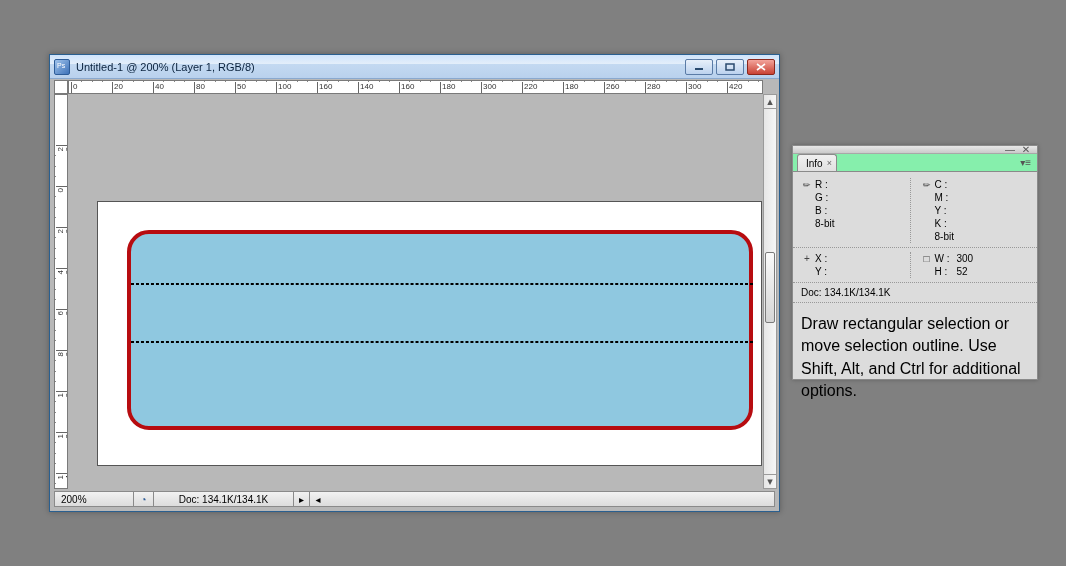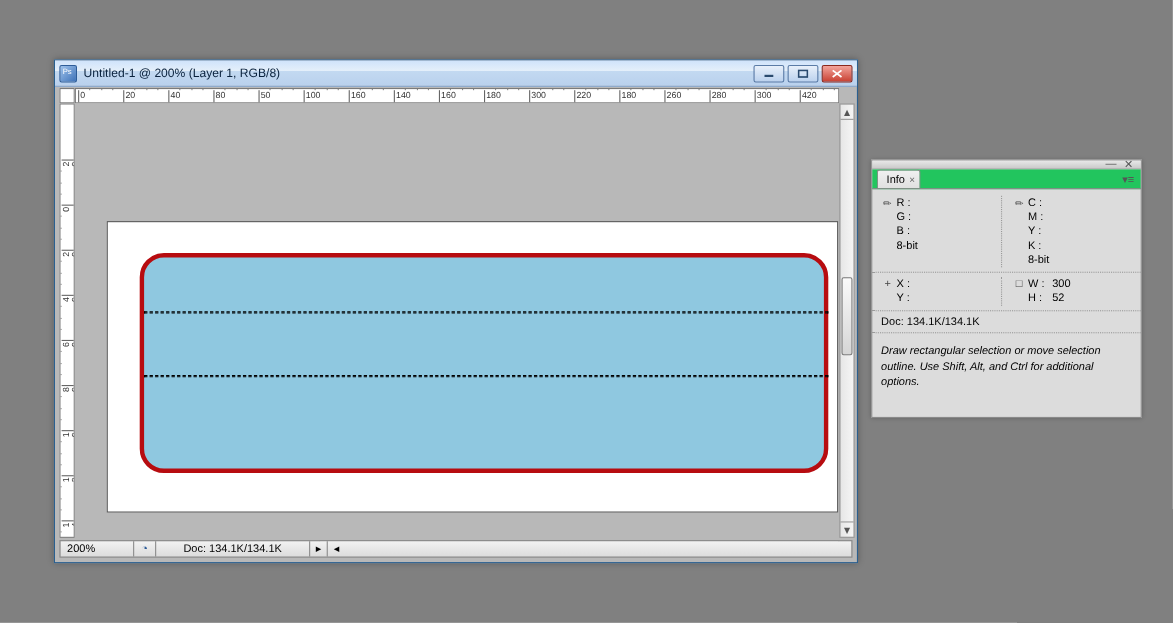--- a/index.html
+++ b/index.html
@@ -134,21 +134,21 @@
     position:absolute; left:4px; right:4px; bottom:4px; height:16px;
     background:linear-gradient(#f2f2f2,#dcdcdc);
     border:1px solid #8a8a8a;
     display:flex; align-items:stretch;
     font-size:10px;
   }
   .status-cell{
     border-right:1px solid #8a8a8a;
     padding:0 6px; display:flex; align-items:center;
   }
-  .status-cell.zoom{width:67px;}
+  .status-cell.zoom{width:79px;}
   .status-cell.icon{width:20px; justify-content:center; color:#2d5c98;}
   .status-cell.doc{width:140px; justify-content:center;}
   .status-cell.arrow{width:16px; justify-content:center;}
   .status-cell.harrow{width:16px; justify-content:center; border-right:none;}
 
   
   .info-panel{
     position:absolute; left:792px; top:145px; width:246px; height:235px;
     background:#dcdcdc;
     border:1px solid #8a8a8a;
@@ -159,21 +159,21 @@
     height:8px;
     background:linear-gradient(#e8e8e8,#cacaca);
     border-bottom:1px solid #a8a8a8;
     display:flex; justify-content:flex-end; gap:6px; padding-right:6px; padding-top:0px;
     align-items:center;
   }
   .hdr-btn{ width:10px; height:6px; display:flex; align-items:center; justify-content:center; color:#555;}
   .tab-row{
     height:18px; display:flex; align-items:flex-end; padding-left:4px;
     border-bottom:1px solid #8a8a8a;
-    background:#22c55e;
+    background:#86efac;
     position:relative;
   }
   .tab{
     background:linear-gradient(#f0f0f0,#e0e0e0);
     border:1px solid #8a8a8a; border-bottom:none;
     border-top-left-radius:3px; border-top-right-radius:3px;
     height:17px; padding:2px 4px 2px 8px;
     display:flex; align-items:center; gap:4px;
     font-size:10px;
   }
@@ -190,22 +190,21 @@
   .info-col{ flex:1; }
   .info-col.right{ border-left:1px dotted #999; padding-left:10px;}
   .info-line{ display:flex; gap:2px; height:13px; align-items:center;}
   .info-line .ic{ width:12px; display:flex; justify-content:center; color:#444;}
   .info-line .lbl{ width:18px;}
   .info-line .val{ flex:1; text-align:left; padding-left:2px;}
   .sep{ height:1px; border-top:1px dotted #999; margin:4px -8px;}
   .hint{
     padding-top:6px;
     line-height:1.4;
-    font-size:10px;
-    font-style:italic;
+    font-size:16px;
   }
   .eyedrop{font-size:9px; transform:rotate(-45deg); display:inline-block;}
 </style>
 </head>
 <body>
 
 <div class="doc-window">
 
   <div class="doc-titlebar">
     <div class="app-icon"></div>

